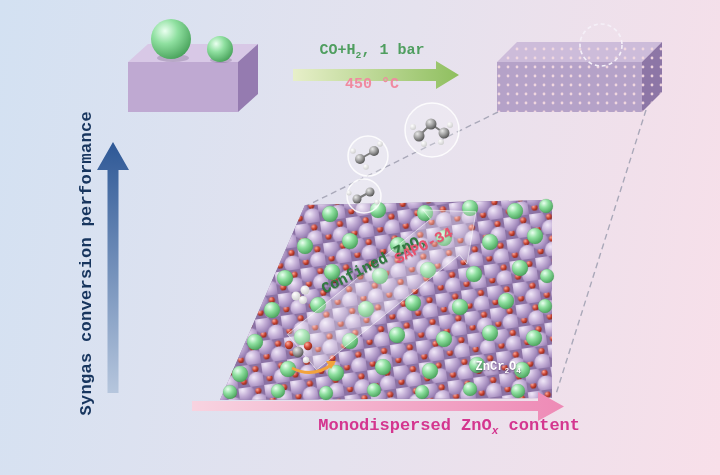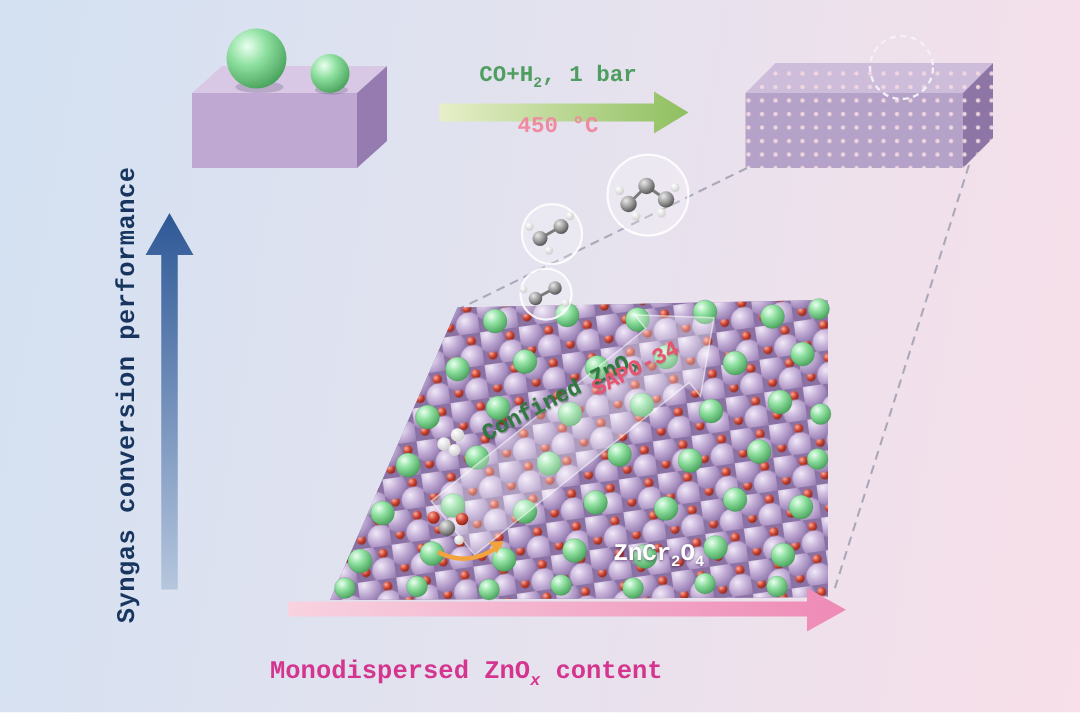--- a/index.html
+++ b/index.html
@@ -7,26 +7,26 @@
     position:relative;width:720px;height:475px;overflow:hidden;
     background:linear-gradient(100deg,#d3e1f2 0%,#e5e2ee 52%,#f8dfe9 100%);
     font-family:Liberation Mono, monospace;
   }
   .scene{position:absolute;left:0;top:0;z-index:1;}
   .label{position:absolute;z-index:2;pointer-events:none;white-space:nowrap;}
   .cond{left:272px;top:42px;width:200px;text-align:center;color:#4f9e5f;font-size:15px;font-weight:700;}
   .temp{left:292px;top:76px;width:160px;text-align:center;color:#f08aa0;font-size:15px;font-weight:700;}
   .ylab{left:-64px;top:256px;width:300px;text-align:center;transform:rotate(-90deg);
         color:#17355e;font-size:17px;font-weight:800;letter-spacing:.3px;}
-  .xlab{left:180px;top:439px;width:400px;text-align:left;color:#d4368f;font-size:17px;font-weight:800;}
+  .xlab{left:180px;top:416px;width:400px;text-align:right;color:#d4368f;font-size:17px;font-weight:800;}
   .confined{left:274px;top:256px;width:200px;text-align:center;transform:rotate(-27deg);
         color:#2f7a3f;font-size:15px;font-weight:800;text-shadow:0 1px 1px rgba(10,40,20,.45);}
   .sapo{left:334px;top:238px;width:180px;text-align:center;transform:rotate(-27deg);
         color:#e8536f;font-size:15px;font-weight:800;text-shadow:0 1px 1px rgba(90,10,30,.25);}
-  .zncr{left:377px;top:360px;width:112px;text-align:left;color:#ffffff;font-size:16px;font-weight:700;
+  .zncr{left:377px;top:360px;width:112px;text-align:right;color:#ffffff;font-size:12px;font-weight:700;
         text-shadow:0 1px 2px rgba(60,20,80,.65);padding-left:32px;}
   sub{font-size:.65em;}
   sub.it{font-style:italic;}
 </style>
 </head>
 <body>
 
 <div class="canvas">
 
   <svg class="scene" width="720" height="475" viewBox="0 0 720 475">

